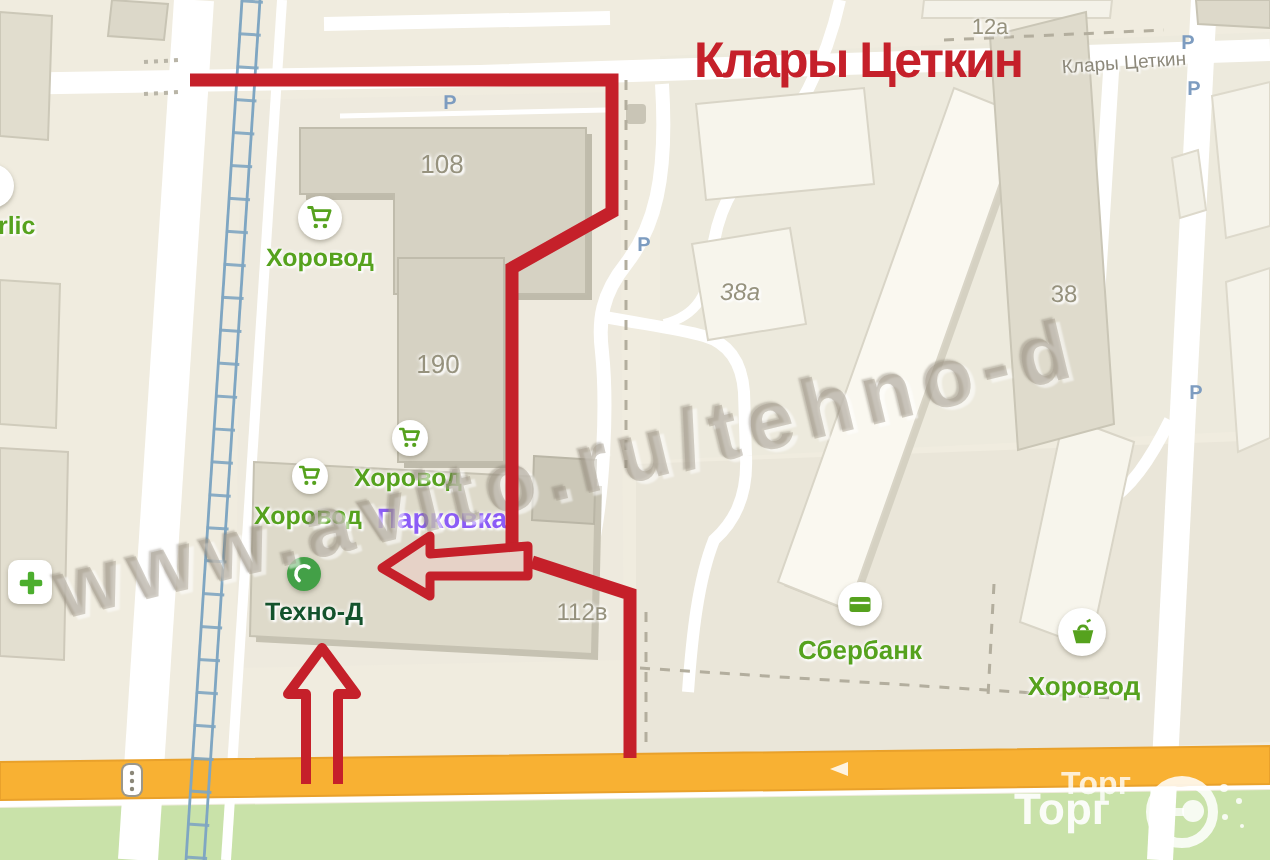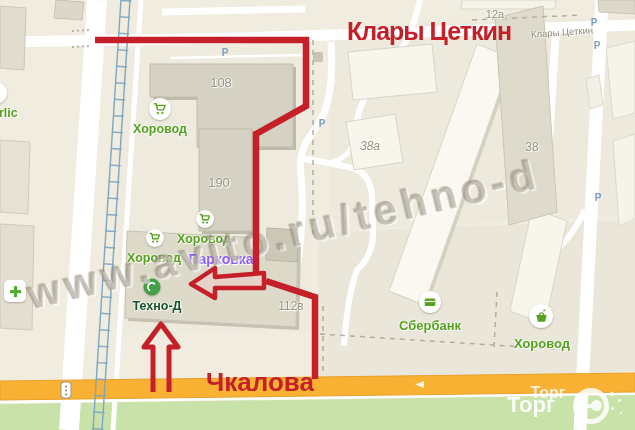--- a/index.html
+++ b/index.html
@@ -207,21 +207,20 @@
   <div id="watermark">www.avito.ru/tehno-d</div>
 
   <svg class="maplayer" width="635" height="430" viewBox="0 0 635 430">
     <polyline points="95,40 306,40 306,106 256,134 256,274" fill="none" stroke="#c5202a" stroke-width="6.5"></polyline>
     <polyline points="266,281 315,297 315,379" fill="none" stroke="#c5202a" stroke-width="6.5"></polyline>
     <polygon points="191,284 215,268 215,277 264,273 264,288 215,288 215,298" fill="rgba(240,200,195,0.45)" stroke="#c5202a" stroke-width="4.5" stroke-linejoin="round"></polygon>
     <path d="M153,392 L153,347 L144,347 L161,324 L178,347 L169,347 L169,392" fill="none" stroke="#c5202a" stroke-width="5" stroke-linejoin="round"></path>
   </svg>
 
   <div class="redstreet" style="left:429px;top:31px;font-size:25px;letter-spacing:-1px;">Клары Цеткин</div>
-  <div class="redstreet" style="left:260px;top:382px;font-size:26px;">Чкалова</div>
 
   <div class="logo-word" style="left:548px;top:393px;font-size:16px;color:rgba(255,255,255,.8);">Торг</div>
   <div class="logo-word" style="left:531px;top:405px;font-size:22px;color:rgba(255,255,255,.9);">Торг</div>
   <div id="logo-ring">
     <div class="bar"></div>
       <div class="blob"></div>
   </div>
   <div class="spark" style="left:610px;top:392px;width:4px;height:4px;"></div>
   <div class="spark" style="left:618px;top:399px;width:3px;height:3px;"></div>
   <div class="spark" style="left:611px;top:407px;width:3px;height:3px;"></div>

